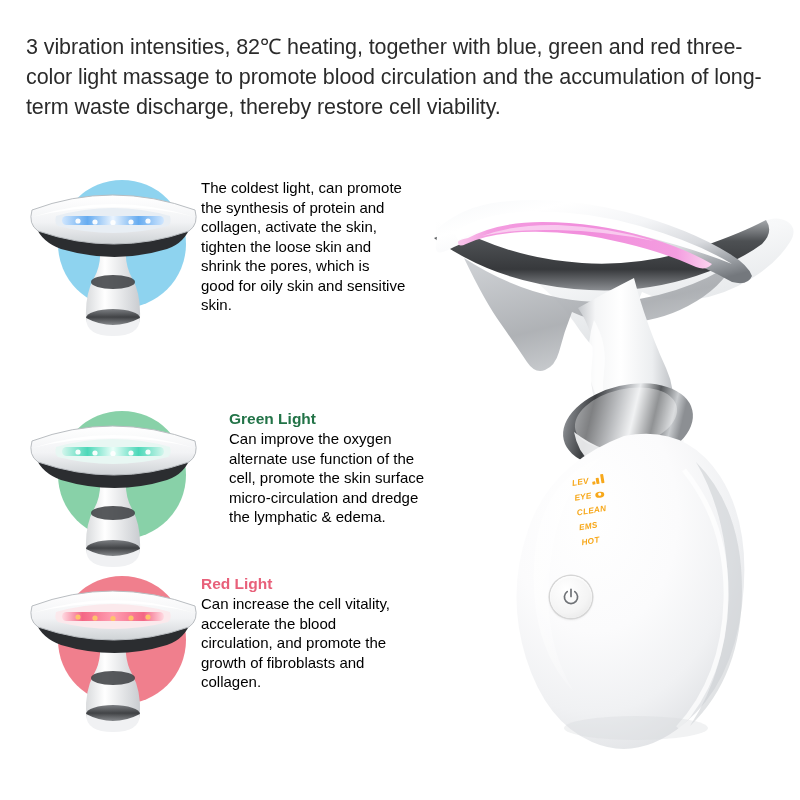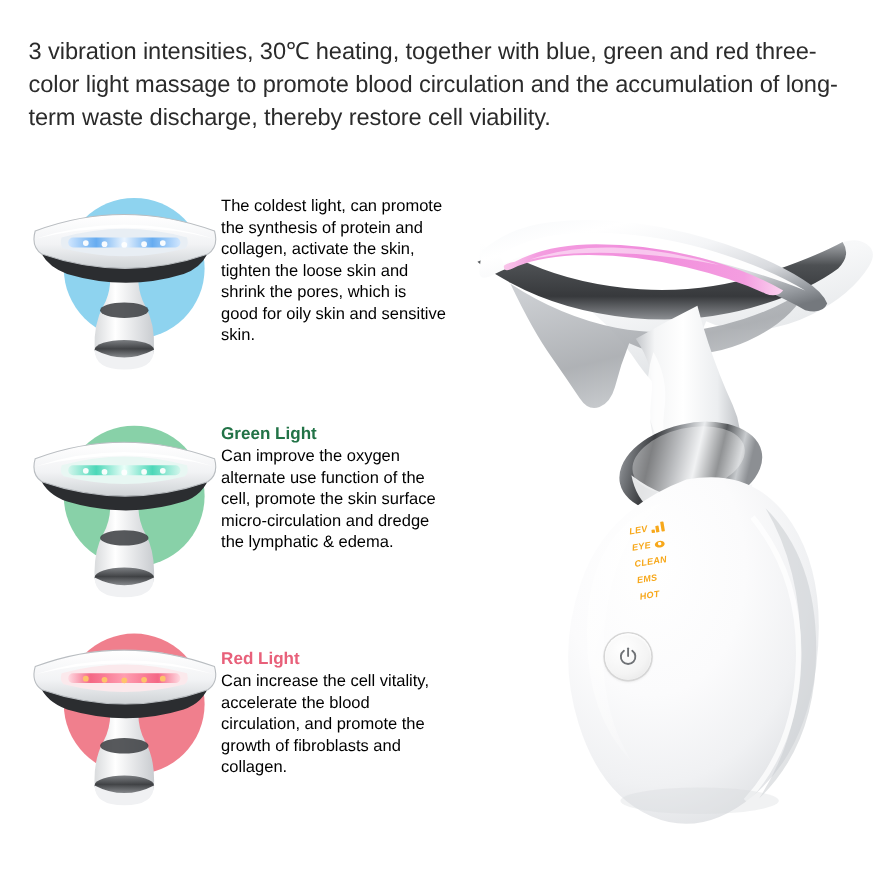--- a/index.html
+++ b/index.html
@@ -29,21 +29,21 @@
 
   
   .feature-row {
     position: absolute;
     left: 0;
     width: 450px;
     display: flex;
     align-items: flex-start;
   }
   #feature-blue  { top: 172px; }
-  #feature-green { top: 379px; }
+  #feature-green { top: 403px; gap: 28px; }
   #feature-red   { top: 568px; }
 
   
   .thumb {
     position: relative;
     width: 175px;
     height: 170px;
     flex: 0 0 175px;
     margin-left: 26px;
   }
@@ -148,21 +148,21 @@
     background: radial-gradient(circle at 38% 32%, #ffffff 0%, #f4f4f4 60%, #e2e2e2 100%);
     box-shadow: 0 0 0 1.5px #d6d6d6, 0 1px 3px rgba(0,0,0,0.18), inset 0 1px 2px rgba(255,255,255,0.9);
     display: flex;
     align-items: center;
     justify-content: center;
   }
 </style>
 </head>
 <body>
 
-<div id="header-text">3 vibration intensities, 30℃ heating, together with blue, green and red three-color light massage to promote blood circulation and the accumulation of long-term waste discharge, thereby restore cell viability.</div>
+<div id="header-text">3 vibration intensities, 82℃ heating, together with blue, green and red three-color light massage to promote blood circulation and the accumulation of long-term waste discharge, thereby restore cell viability.</div>
 
 <div class="feature-row" id="feature-blue">
 
   <div class="thumb">
     <div class="thumb-circle" id="circle-blue" style="background: rgb(142, 211, 239);"></div>
     <svg class="mini-device" viewBox="0 0 175 170">
       <defs>
         <linearGradient id="mbBarTop" x1="0" y1="0" x2="0" y2="1">
           <stop offset="0%" stop-color="#ffffff"></stop>
           <stop offset="55%" stop-color="#f2f3f5"></stop>
@@ -282,21 +282,21 @@
         <circle cx="87" cy="50.5" r="2.6"></circle>
         <circle cx="105" cy="50" r="2.6"></circle>
         <circle cx="122" cy="49" r="2.6"></circle>
       </g>
       <ellipse cx="87" cy="146" rx="27" ry="9" fill="url(#mbChrome)" opacity="0.9"></ellipse>
       <path d="M60 146 q27 14 54 0 q0 18 -27 18 q-27 0 -27 -18 z" fill="#f0f1f3"></path>
     </svg>
   </div>
 
   <div class="feature-text">
-    <div class="feature-title" id="title-red" style="color: rgb(232, 96, 122); margin-top: 16px;">Red Light</div>
+    <div class="feature-title" id="title-red" style="color: rgb(232, 96, 122);">Red Light</div>
     <div class="feature-body">Can increase the cell vitality, accelerate the blood circulation, and promote the growth of fibroblasts and collagen.</div>
   </div>
 </div>
 
 <div id="product-figure">
 
   <svg id="product-svg" width="372" height="572" viewBox="0 0 372 572">
     <defs>
 
       <linearGradient id="pHeadTop" x1="0.05" y1="0" x2="0.95" y2="0.9">

